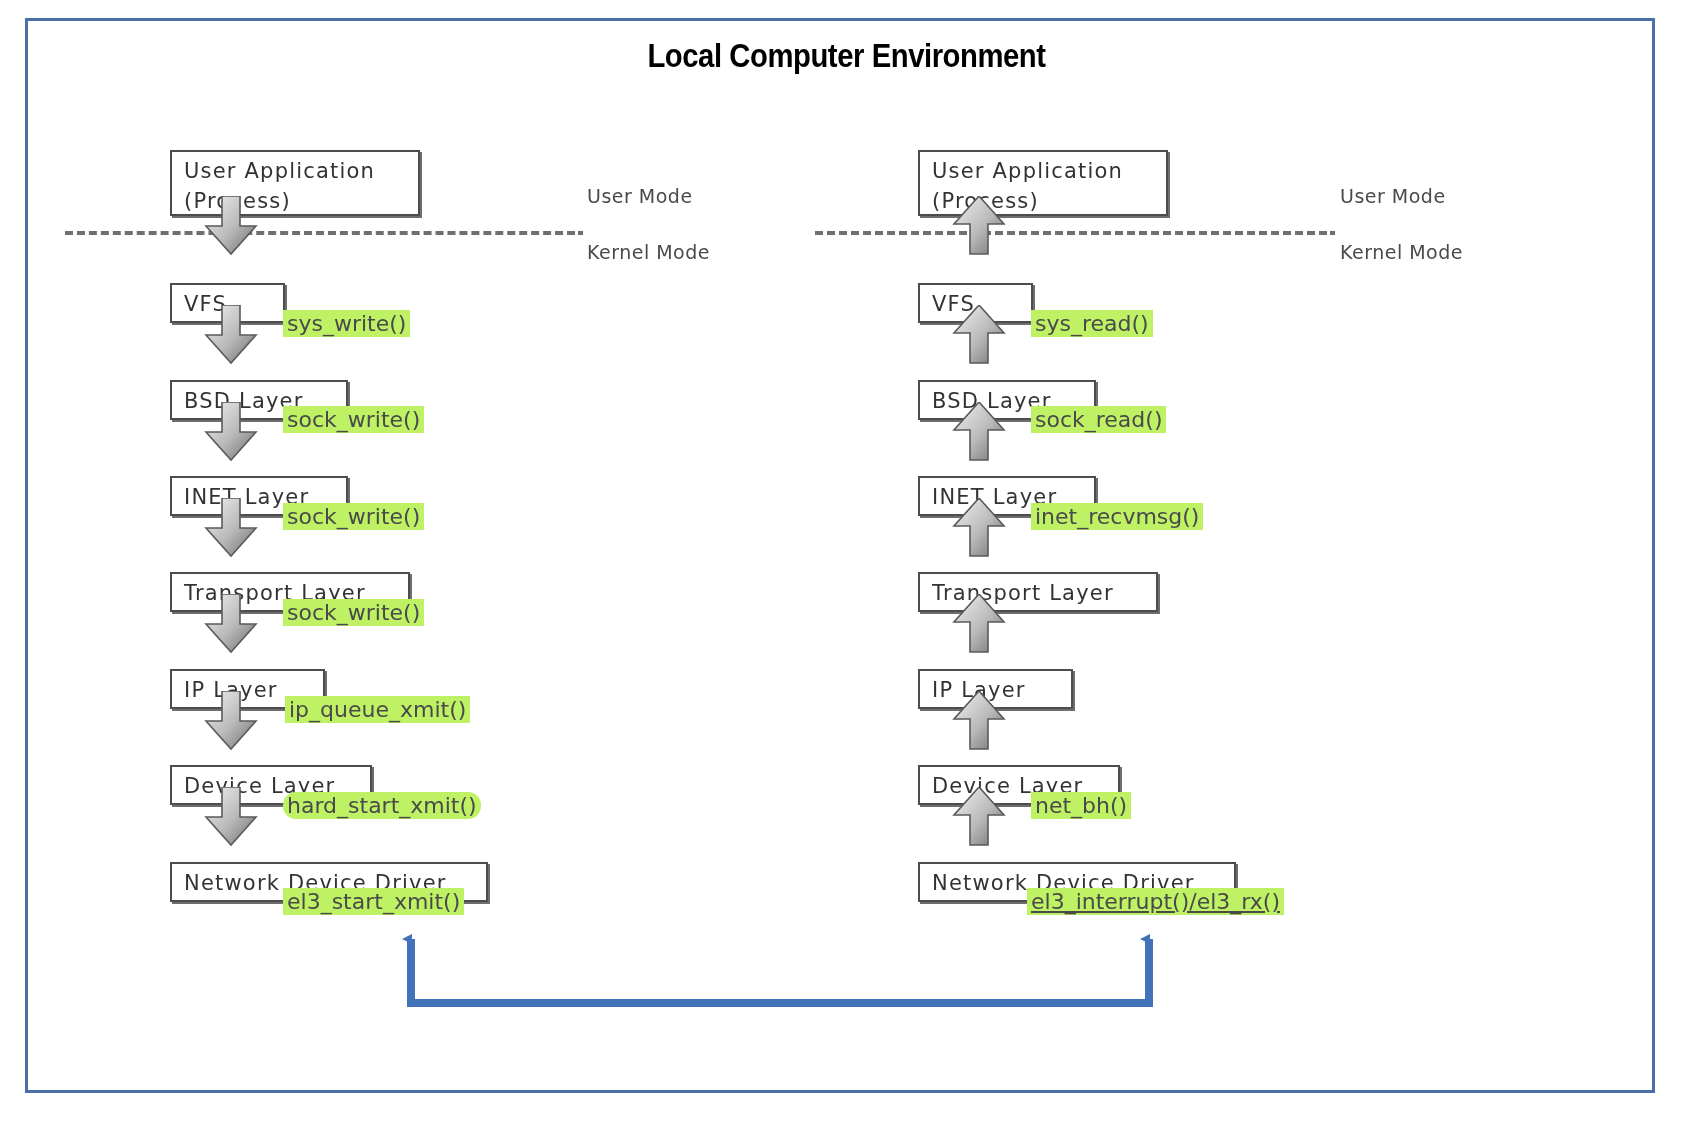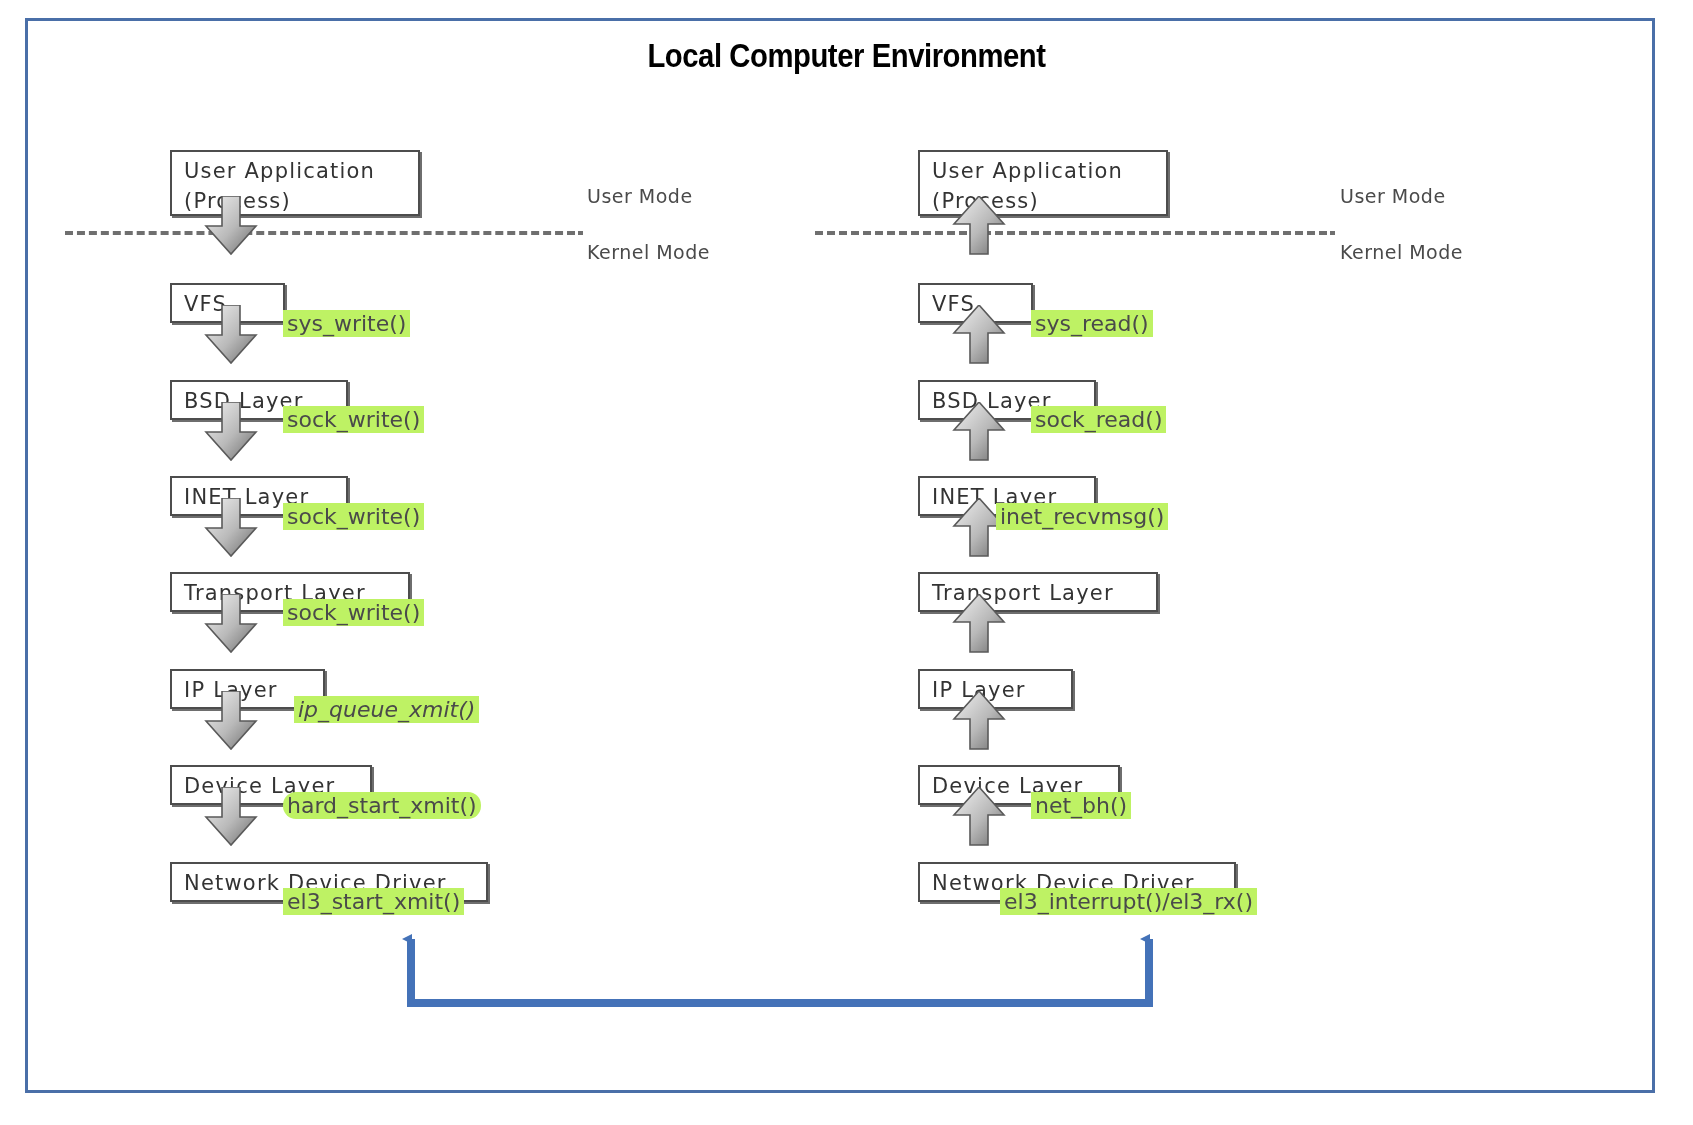--- a/index.html
+++ b/index.html
@@ -208,21 +208,21 @@
         <defs>
           <linearGradient id="g_send_path_5" x1="0" y1="0" x2="1" y2="1">
             <stop offset="0%" stop-color="#f2f2f2"></stop>
             <stop offset="55%" stop-color="#b9b9b9"></stop>
             <stop offset="100%" stop-color="#6b6b6b"></stop>
           </linearGradient>
         </defs>
         <path d="M19,0 L37,0 L37,30 L53,30 L28,58 L3,30 L19,30 Z" fill="url(#g_send_path_5)" stroke="#5a5a5a" stroke-width="1.6"></path>
       </svg>
     </div>
-    <div class="fnlabel" style="left: 294px; top: 696px; font-style: italic;">ip_queue_xmit()</div>
+    <div class="fnlabel" style="left: 285px; top: 696px;">ip_queue_xmit()</div>
     <div class="garrow" style="left: 203px; top: 787px;">
       <svg width="56" height="60" viewBox="0 0 56 60">
         <defs>
           <linearGradient id="g_send_path_6" x1="0" y1="0" x2="1" y2="1">
             <stop offset="0%" stop-color="#f2f2f2"></stop>
             <stop offset="55%" stop-color="#b9b9b9"></stop>
             <stop offset="100%" stop-color="#6b6b6b"></stop>
           </linearGradient>
         </defs>
         <path d="M19,0 L37,0 L37,30 L53,30 L28,58 L3,30 L19,30 Z" fill="url(#g_send_path_6)" stroke="#5a5a5a" stroke-width="1.6"></path>
@@ -282,21 +282,21 @@
         <defs>
           <linearGradient id="g_receive_path_3" x1="0" y1="0" x2="1" y2="1">
             <stop offset="0%" stop-color="#f2f2f2"></stop>
             <stop offset="55%" stop-color="#b9b9b9"></stop>
             <stop offset="100%" stop-color="#6b6b6b"></stop>
           </linearGradient>
         </defs>
         <path d="M19,58 L37,58 L37,28 L53,28 L28,0 L3,28 L19,28 Z" fill="url(#g_receive_path_3)" stroke="#5a5a5a" stroke-width="1.6"></path>
       </svg>
     </div>
-    <div class="fnlabel" style="left: 996px; top: 503px;">inet_recvmsg()</div>
+    <div class="fnlabel" style="left: 1031px; top: 503px;">inet_recvmsg()</div>
     <div class="garrow" style="left: 951px; top: 594px;">
       <svg width="56" height="60" viewBox="0 0 56 60">
         <defs>
           <linearGradient id="g_receive_path_4" x1="0" y1="0" x2="1" y2="1">
             <stop offset="0%" stop-color="#f2f2f2"></stop>
             <stop offset="55%" stop-color="#b9b9b9"></stop>
             <stop offset="100%" stop-color="#6b6b6b"></stop>
           </linearGradient>
         </defs>
         <path d="M19,58 L37,58 L37,28 L53,28 L28,0 L3,28 L19,28 Z" fill="url(#g_receive_path_4)" stroke="#5a5a5a" stroke-width="1.6"></path>
@@ -320,14 +320,14 @@
           <linearGradient id="g_receive_path_6" x1="0" y1="0" x2="1" y2="1">
             <stop offset="0%" stop-color="#f2f2f2"></stop>
             <stop offset="55%" stop-color="#b9b9b9"></stop>
             <stop offset="100%" stop-color="#6b6b6b"></stop>
           </linearGradient>
         </defs>
         <path d="M19,58 L37,58 L37,28 L53,28 L28,0 L3,28 L19,28 Z" fill="url(#g_receive_path_6)" stroke="#5a5a5a" stroke-width="1.6"></path>
       </svg>
     </div>
     <div class="fnlabel" style="left: 1031px; top: 792px;">net_bh()</div>
-    <div class="fnlabel" style="left: 1000px; top: 888px;">el3_interrupt()/el3_rx()</div>
+    <div class="fnlabel" style="left: 1027px; top: 888px; text-decoration: underline;">el3_interrupt()/el3_rx()</div>
   </div>
 
 </body></html>

